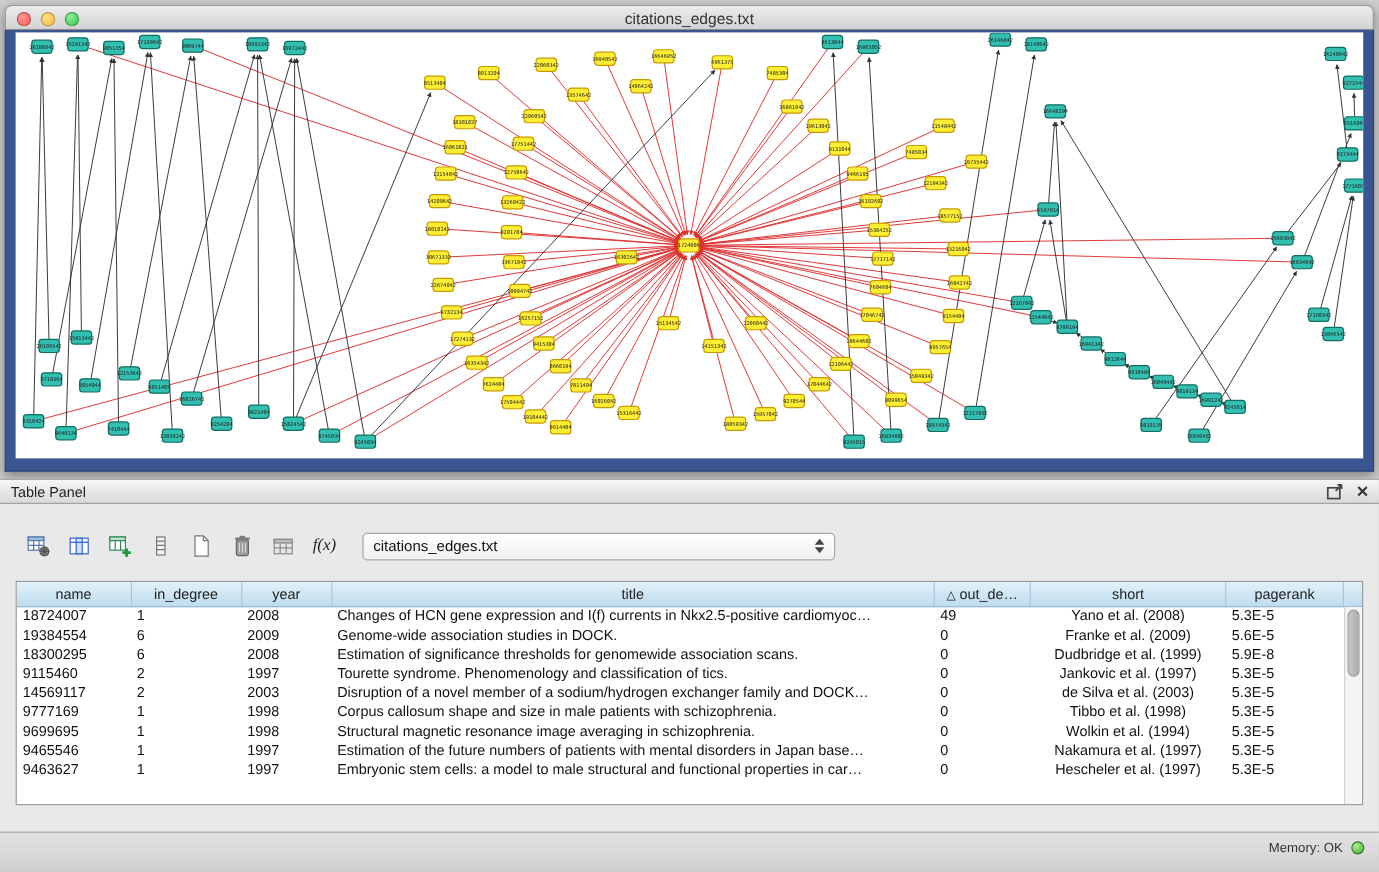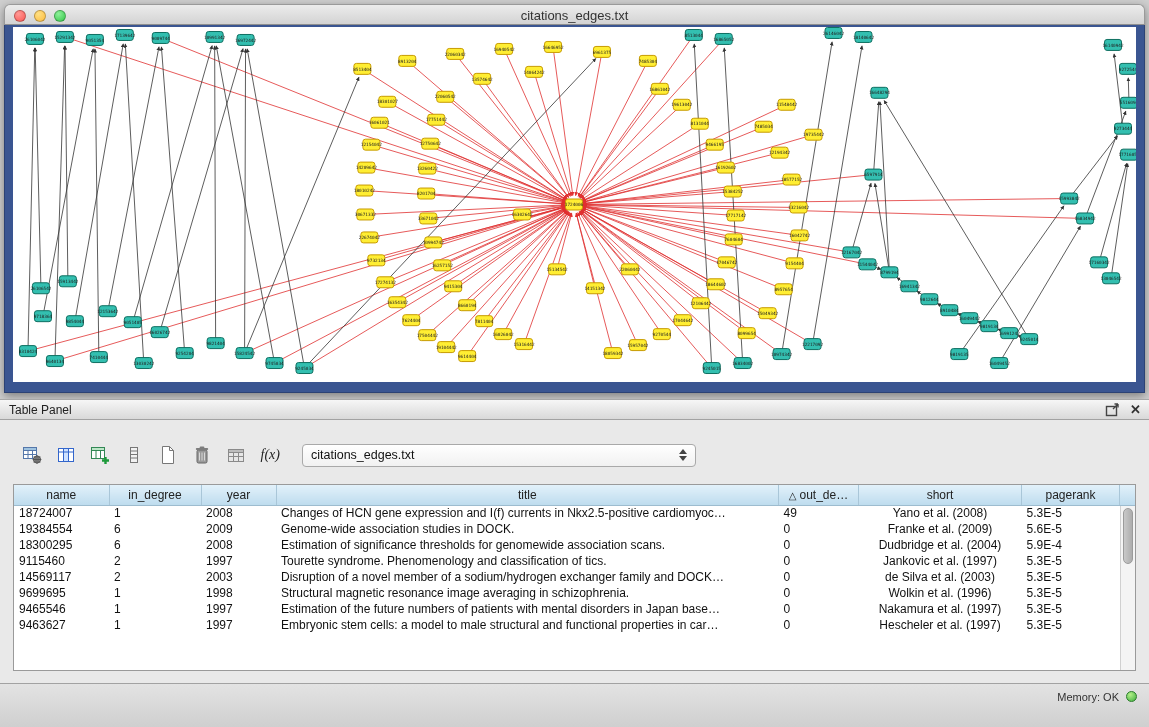--- a/index.html
+++ b/index.html
@@ -60,21 +60,21 @@
     background:linear-gradient(90deg,#c9c9c9,#adadad); border:1px solid #9b9b9b; }
 
   #tabs { position:absolute; left:50%; transform:translateX(-50%); top:252px; height:25px;
     display:flex; border:1px solid #8d8d8d; border-radius:4px; overflow:hidden;
     box-shadow:0 1px 1px rgba(255,255,255,.7);margin-top:24px; }
   .tab { padding:4px 13px; font-size:12.5px; color:#222; background:linear-gradient(#f7f7f7,#dedede);
     border-left:1px solid #9d9d9d; display:flex; align-items:center; }
   .tab:first-child { border-left:none; }
   .tab.active { background:linear-gradient(#757575,#5d5d5d); color:#ffffff; }
 
-  #status-bar { position:absolute; left:0; bottom:0; width:1149px; height:44px;
+  #status-bar { position:absolute; left:0; bottom:0; width:1149px; height:34px;
     background:linear-gradient(#e3e3e3,#cfcfcf); border-top:1px solid #a2a2a2; }
   #status-bar .mem { position:absolute; right:30px; top:7px; font-size:11px; color:#333; }
   #status-bar .dot { position:absolute; right:12px; top:7px; width:11px; height:11px; border-radius:50%;
     background:radial-gradient(circle at 35% 30%, #b4f08a, #3fae3f); border:1px solid #2a7c2a; }
 </style>
 </head>
 <body>
 
 <div id="window">
   <div id="titlebar">
@@ -831,48 +831,57 @@
             <td class="c4">0</td>
             <td class="c5">Franke et al. (2009)</td>
             <td class="c6">5.6E-5</td>
           </tr>
           <tr>
             <td class="c0">18300295</td>
             <td class="c1">6</td>
             <td class="c2">2008</td>
             <td class="c3">Estimation of significance thresholds for genomewide association scans.</td>
             <td class="c4">0</td>
-            <td class="c5">Dudbridge et al. (2004)</td>
-            <td class="c6">5.9E-4</td>
+            <td class="c5">Dudbridge et al. (1999)</td>
+            <td class="c6">5.9E-8</td>
           </tr>
           <tr>
             <td class="c0">9115460</td>
             <td class="c1">2</td>
             <td class="c2">1997</td>
             <td class="c3">Tourette syndrome. Phenomenology and classification of tics.</td>
             <td class="c4">0</td>
             <td class="c5">Jankovic et al. (1997)</td>
             <td class="c6">5.3E-5</td>
           </tr>
           <tr>
             <td class="c0">14569117</td>
             <td class="c1">2</td>
             <td class="c2">2003</td>
             <td class="c3">Disruption of a novel member of a sodium/hydrogen exchanger family and DOCK…</td>
             <td class="c4">0</td>
             <td class="c5">de Silva et al. (2003)</td>
             <td class="c6">5.3E-5</td>
           </tr>
           <tr>
+            <td class="c0">9777169</td>
+            <td class="c1">1</td>
+            <td class="c2">1998</td>
+            <td class="c3">Corpus callosum shape and size in male patients with schizophrenia.</td>
+            <td class="c4">0</td>
+            <td class="c5">Tibbo et al. (1998)</td>
+            <td class="c6">5.3E-5</td>
+          </tr>
+          <tr>
             <td class="c0">9699695</td>
             <td class="c1">1</td>
             <td class="c2">1998</td>
             <td class="c3">Structural magnetic resonance image averaging in schizophrenia.</td>
             <td class="c4">0</td>
-            <td class="c5">Wolkin et al. (1996)</td>
+            <td class="c5">Wolkin et al. (1994)</td>
             <td class="c6">5.3E-5</td>
           </tr>
           <tr>
             <td class="c0">9465546</td>
             <td class="c1">1</td>
             <td class="c2">1997</td>
             <td class="c3">Estimation of the future numbers of patients with mental disorders in Japan base…</td>
             <td class="c4">0</td>
             <td class="c5">Nakamura et al. (1997)</td>
             <td class="c6">5.3E-5</td>

